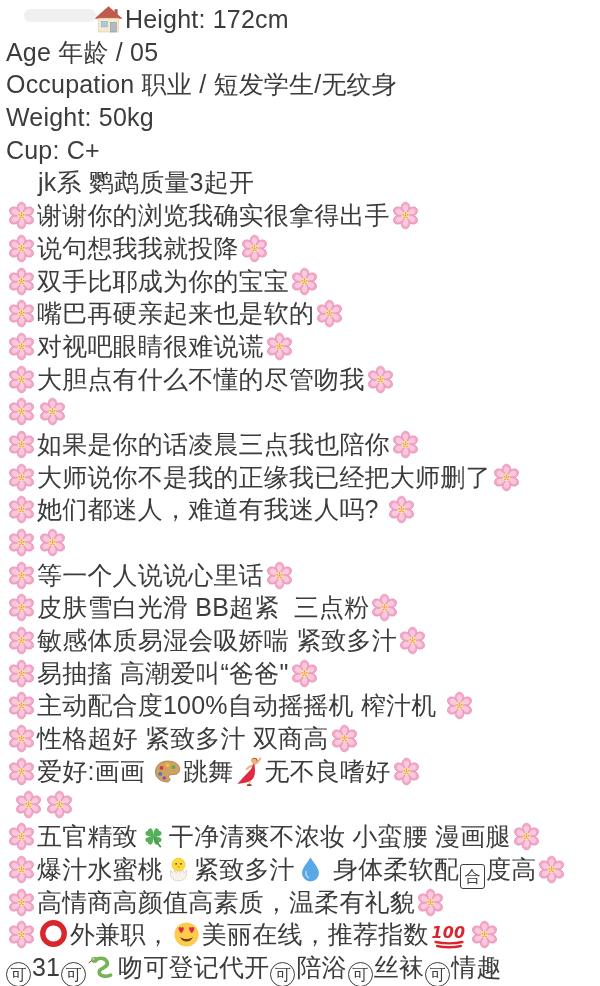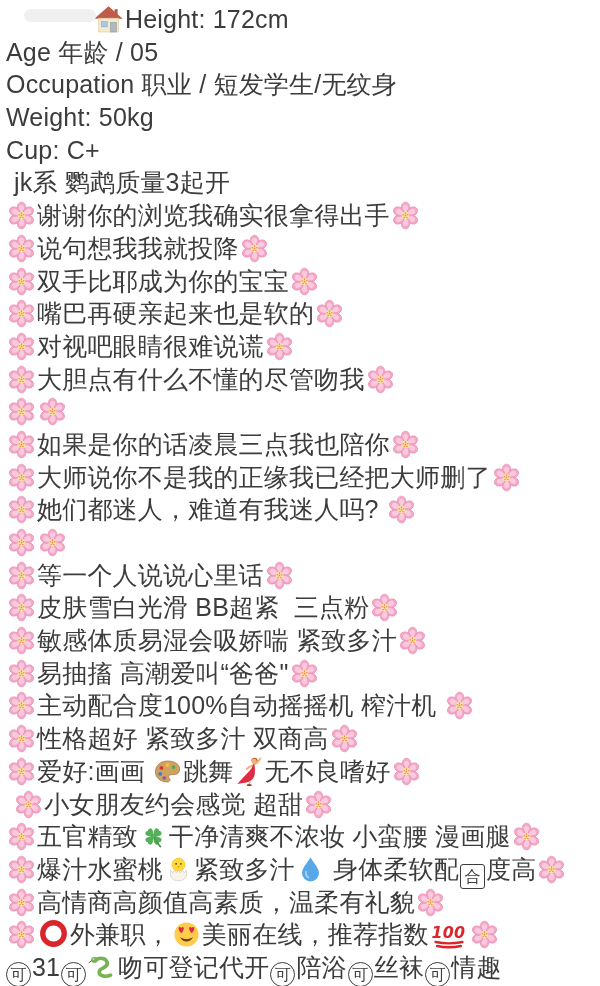--- a/index.html
+++ b/index.html
@@ -17,21 +17,21 @@
   }
   .line {
     height: 32.7px;
     line-height: 32.7px;
     white-space: pre;
     padding-left: 6px;
     letter-spacing: 0.2px;
   }
   .kind-header { padding-left: 92px; }
   .kind-spec   { }
-  .kind-intro  { padding-left: 14px; }
+  .kind-intro  { padding-left: 2px; margin-left: 36px; }
   .kind-flower { padding-left: 6px; }
   .kind-tail   { padding-left: 5px; }
   .txt { vertical-align: baseline; text-align: right; }
   .emoji {
     display: inline-block;
     width: 29px; height: 29px;
     vertical-align: -6px;
     margin: 0 1px;
   }
   .emoji svg { width: 100%; height: 100%; display: block; }
@@ -259,21 +259,21 @@
             <use href="#sym-cherry-blossom"></use>
           </svg></span><span class="txt">爱好:画画 </span><span class="emoji icon-palette"><svg style="width:100%;height:100%;display:block">
             <use href="#sym-palette"></use>
           </svg></span><span class="txt">跳舞</span><span class="emoji icon-dancer"><svg style="width:100%;height:100%;display:block">
             <use href="#sym-dancer"></use>
           </svg></span><span class="txt">无不良嗜好</span><span class="emoji icon-cherry-blossom"><svg style="width:100%;height:100%;display:block">
             <use href="#sym-cherry-blossom"></use>
           </svg></span></div>
       <div class="line kind-flower"><span class="txt"> </span><span class="emoji icon-cherry-blossom"><svg style="width:100%;height:100%;display:block">
             <use href="#sym-cherry-blossom"></use>
-          </svg></span><span class="txt">小女朋友约会感觉 超甜</span><span class="emoji icon-cherry-blossom"><svg style="width:100%;height:100%;display:block">
+          </svg></span><span class="emoji icon-cherry-blossom"><svg style="width:100%;height:100%;display:block">
             <use href="#sym-cherry-blossom"></use>
           </svg></span></div>
       <div class="line kind-flower"><span class="emoji icon-cherry-blossom"><svg style="width:100%;height:100%;display:block">
             <use href="#sym-cherry-blossom"></use>
           </svg></span><span class="txt">五官精致</span><span class="emoji icon-clover"><svg style="width:100%;height:100%;display:block">
             <use href="#sym-clover"></use>
           </svg></span><span class="txt">干净清爽不浓妆 小蛮腰 漫画腿</span><span class="emoji icon-cherry-blossom"><svg style="width:100%;height:100%;display:block">
             <use href="#sym-cherry-blossom"></use>
           </svg></span></div>
       <div class="line kind-flower"><span class="emoji icon-cherry-blossom"><svg style="width:100%;height:100%;display:block">

